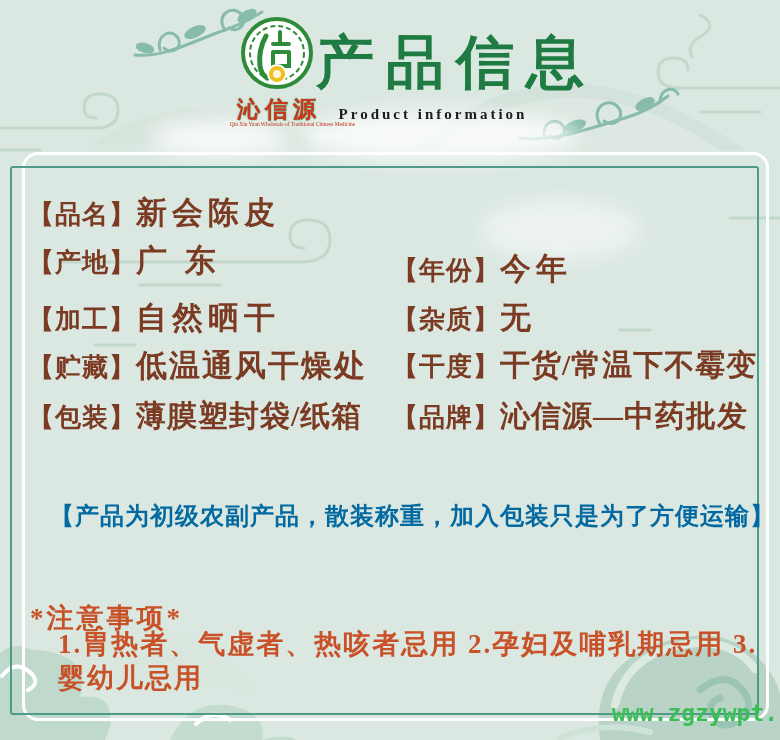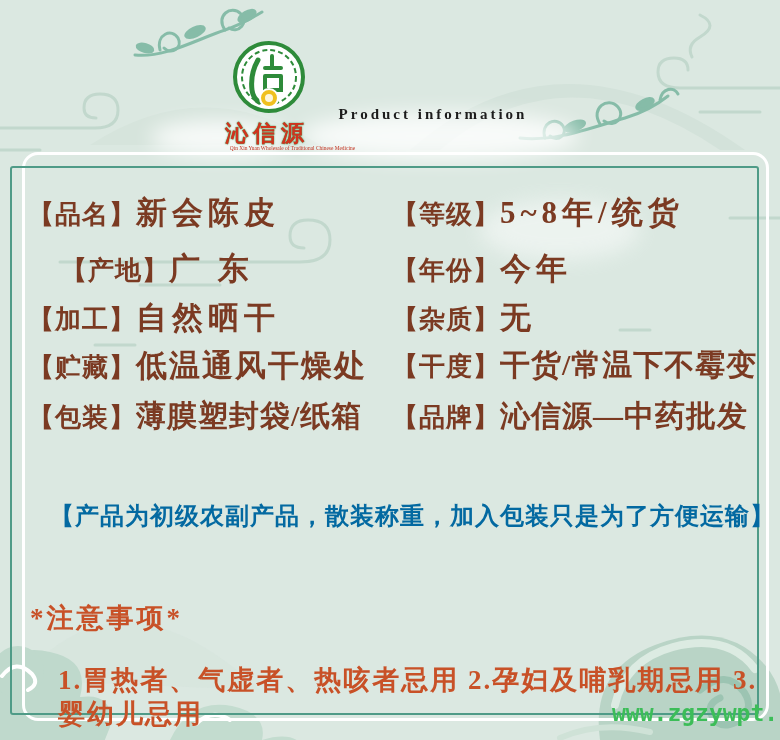--- a/index.html
+++ b/index.html
@@ -14,21 +14,21 @@
   
   .frame-white{
     position:absolute;left:22px;top:152px;width:741px;height:563px;
     border:3px solid #ffffff;border-radius:16px;z-index:1;
   }
   .frame-teal{
     position:absolute;left:10px;top:166px;width:745px;height:545px;
     border:2px solid #4f9b87;border-radius:3px;z-index:1;
   }
   
-  .logo-wrap{position:absolute;left:225px;top:40px;width:96px;z-index:3;text-align:left;}
+  .logo-wrap{position:absolute;left:225px;top:16px;width:96px;z-index:3;text-align:right;}
   .logo-brand{
     font-weight:bold;font-size:23px;letter-spacing:5px;color:#d2321e;line-height:1;
     text-shadow:0 0 1px #2e8b3a, 0 0 2px #7fbf8f; margin-top:2px;
   }
   .logo-tagline{font-size:6px;color:#c0301d;letter-spacing:0;line-height:1;transform:scale(.9);white-space:nowrap;}
   .page-title{
     position:absolute;left:316px;top:30px;width:250px;z-index:3;
     font-size:58px;font-weight:bold;color:#1e7b41;letter-spacing:12px;line-height:1.15;
     white-space:nowrap;
   }
@@ -43,21 +43,21 @@
   .disclaimer{
     position:absolute;left:50px;top:500px;z-index:3;color:#0369a1;
     font-size:24px;font-weight:bold;letter-spacing:1px;white-space:nowrap;
   }
   .notice-title{
     position:absolute;left:30px;top:600px;z-index:3;color:#c85127;
     font-size:27px;font-weight:bold;letter-spacing:3px;
   }
   .notice-body{
     position:absolute;left:58px;top:628px;width:700px;z-index:3;color:#c85127;
-    font-size:27px;font-weight:bold;letter-spacing:2px;line-height:1.25;margin-top:36px;
+    font-size:27px;font-weight:bold;letter-spacing:2px;line-height:1.25;
   }
   .site-url{
     position:absolute;left:612px;top:700px;z-index:4;color:#3cbd58;
     font-family:"DejaVu Sans Mono", monospace;font-size:23px;font-weight:bold;letter-spacing:0px;
     text-decoration:none;cursor:pointer;white-space:nowrap;
   }
 </style>
 </head>
 <body>
 
@@ -133,30 +133,28 @@
       <circle cx="44" cy="37" r="27" fill="none" stroke="#2e8b3a" stroke-width="2" stroke-dasharray="5 3"></circle>
       <path d="M33,20 q-8,14 -6,30 q1,8 7,12" fill="none" stroke="#2e8b3a" stroke-width="5" stroke-linecap="round"></path>
       <path d="M47,16 v12 M40,28 h16 M40,36 h16 M40,36 v14 h16 v-14" fill="none" stroke="#2e8b3a" stroke-width="4" stroke-linecap="round"></path>
       <circle cx="44" cy="58" r="9" fill="#f0c020" stroke="#ffffff" stroke-width="2"></circle>
       <circle cx="44" cy="58" r="4" fill="#ffffff" opacity=".85"></circle>
     </svg>
     <div class="logo-brand">沁信源</div>
     <div class="logo-tagline">Qin Xin Yuan Wholesale of Traditional Chinese Medicine</div>
   </div>
 
+  <div class="page-title">产品信息</div>
   <div class="page-subtitle">Product information</div>
 
   <div class="row" style="left:28px;top:192px;">
     <span class="lab">【品名】</span><span class="val">新会陈皮</span>
   </div>
-  <div class="row" style="left:392px;top:192px;">
-    <span class="lab">【等级】</span><span class="val">5~8年/统货</span>
-  </div>
 
-  <div class="row" style="left:28px;top:248px;margin-left:33px;">
+  <div class="row" style="left:28px;top:240px;">
     <span class="lab">【产地】</span><span class="val">广 东</span>
   </div>
   <div class="row" style="left:392px;top:248px;">
     <span class="lab">【年份】</span><span class="val">今年</span>
   </div>
 
   <div class="row" style="left:28px;top:297px;">
     <span class="lab">【加工】</span><span class="val">自然晒干</span>
   </div>
   <div class="row" style="left:392px;top:297px;">

